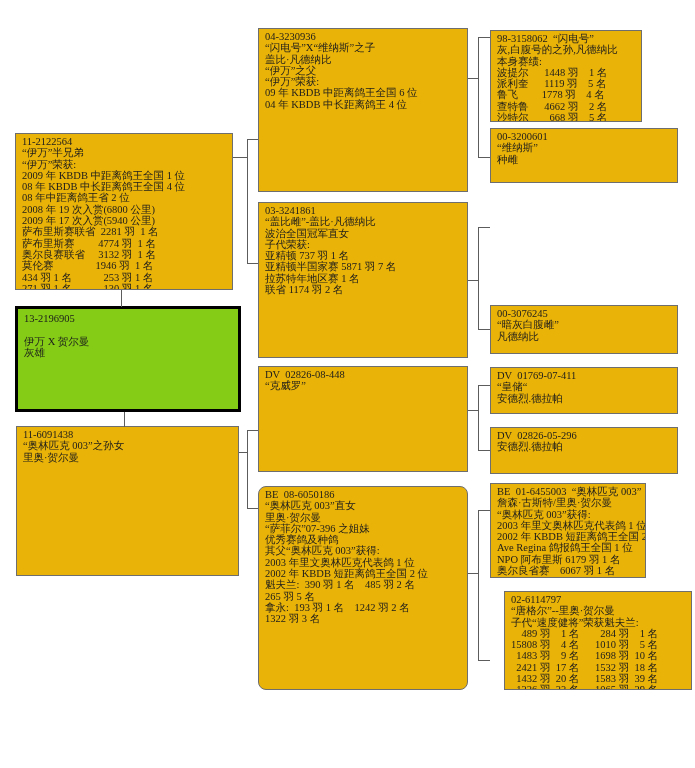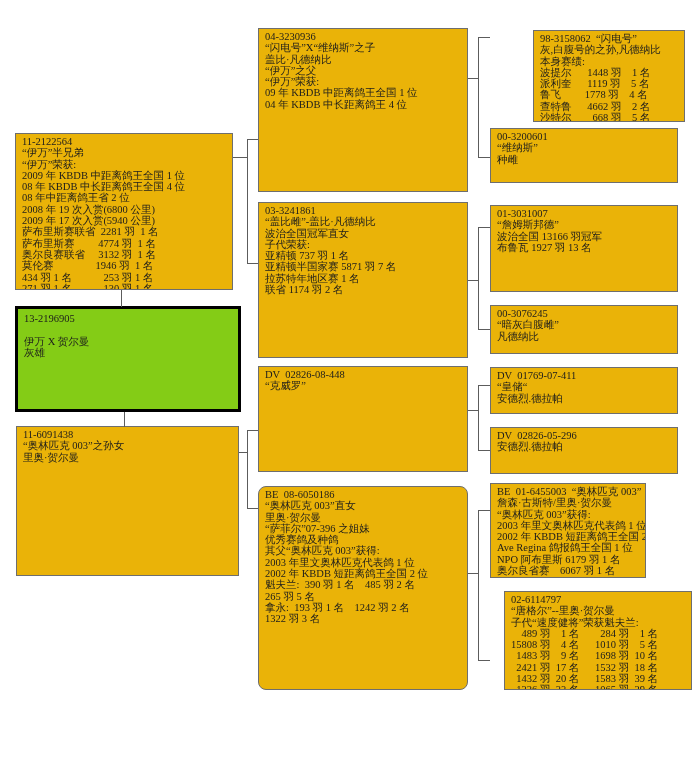--- a/index.html
+++ b/index.html
@@ -29,46 +29,45 @@
   }
   .conn{position:absolute;background:#5c5c5c;}
   
   #box-sire        {left:15px; top:133px; width:218px; height:157px;}
   #box-subject     {left:15px; top:306px; width:226px; height:106px; padding-top:4px;}
   #box-dam         {left:16px; top:426px; width:223px; height:150px;}
   #box-ss          {left:258px;top:28px;  width:210px; height:164px;}
   #box-sd          {left:258px;top:202px; width:210px; height:156px;}
   #box-ds          {left:258px;top:366px; width:210px; height:106px;}
   #box-dd          {left:258px;top:486px; width:210px; height:204px;border-radius:8px;}
-  #box-sss         {left:490px;top:30px;  width:152px; height:92px;margin-left:43px;}
+  #box-sss         {left:490px;top:30px;  width:152px; height:92px;}
   #box-ssd         {left:490px;top:128px; width:188px; height:55px;}
   #box-sds         {left:490px;top:205px; width:188px; height:87px;}
   #box-sdd         {left:490px;top:305px; width:188px; height:49px;}
   #box-dss         {left:490px;top:367px; width:188px; height:47px;}
   #box-dsd         {left:490px;top:427px; width:188px; height:47px;}
   #box-dds         {left:490px;top:483px; width:156px; height:95px;}
   #box-ddd         {left:504px;top:591px; width:188px; height:99px;}
 </style>
 </head>
 <body>
 
 <div id="stage">
 
   <div class="pbox" id="box-sire"><div class="line">11-2122564</div><div class="line">“伊万”半兄弟</div><div class="line">“伊万”荣获:</div><div class="line">2009 年 KBDB 中距离鸽王全国 1 位</div><div class="line">08 年 KBDB 中长距离鸽王全国 4 位</div><div class="line">08 年中距离鸽王省 2 位</div><div class="line">2008 年 19 次入赏(6800 公里)</div><div class="line">2009 年 17 次入赏(5940 公里)</div><div class="line">萨布里斯赛联省  2281 羽  1 名</div><div class="line">萨布里斯赛         4774 羽  1 名</div><div class="line">奥尔良赛联省     3132 羽  1 名</div><div class="line">莫伦赛                1946 羽  1 名</div><div class="line">434 羽 1 名            253 羽 1 名</div><div class="line">271 羽 1 名            130 羽 1 名</div></div>
   <div class="pbox subject" id="box-subject"><div class="line">13-2196905</div><div class="line"> </div><div class="line">伊万 X 贺尔曼</div><div class="line">灰雄</div></div>
   <div class="pbox" id="box-dam"><div class="line">11-6091438</div><div class="line">“奥林匹克 003”之孙女</div><div class="line">里奥·贺尔曼</div></div>
 
-  <div class="pbox" id="box-ss"><div class="line">04-3230936</div><div class="line">“闪电号”X“维纳斯”之子</div><div class="line">盖比·凡德纳比</div><div class="line">“伊万”之父</div><div class="line">“伊万”荣获:</div><div class="line">09 年 KBDB 中距离鸽王全国 1 位</div><div class="line">04 年 KBDB 中长距离鸽王 4 位</div></div>
+  <div class="pbox" id="box-ss"><div class="line">04-3230936</div><div class="line">“闪电号”X“维纳斯”之子</div><div class="line">盖比·凡德纳比</div><div class="line">“伊万”之父</div><div class="line">“伊万”荣获:</div><div class="line">09 年 KBDB 中距离鸽王全国 6 位</div><div class="line">04 年 KBDB 中长距离鸽王 4 位</div></div>
   <div class="pbox" id="box-sd"><div class="line">03-3241861</div><div class="line">“盖比雌”-盖比·凡德纳比</div><div class="line">波治全国冠军直女</div><div class="line">子代荣获:</div><div class="line">亚精顿 737 羽 1 名</div><div class="line">亚精顿半国家赛 5871 羽 7 名</div><div class="line">拉苏特年地区赛 1 名</div><div class="line">联省 1174 羽 2 名</div></div>
   <div class="pbox" id="box-ds"><div class="line">DV  02826-08-448</div><div class="line">“克威罗”</div></div>
   <div class="pbox" id="box-dd"><div class="line">BE  08-6050186</div><div class="line">“奥林匹克 003”直女</div><div class="line">里奥·贺尔曼</div><div class="line">“萨菲尔”07-396 之姐妹</div><div class="line">优秀赛鸽及种鸽</div><div class="line">其父“奥林匹克 003”获得:</div><div class="line">2003 年里文奥林匹克代表鸽 1 位</div><div class="line">2002 年 KBDB 短距离鸽王全国 2 位</div><div class="line">魁夫兰:  390 羽 1 名    485 羽 2 名</div><div class="line">265 羽 5 名</div><div class="line">拿永:  193 羽 1 名    1242 羽 2 名</div><div class="line">1322 羽 3 名</div></div>
 
   <div class="pbox" id="box-sss"><div class="line">98-3158062  “闪电号”</div><div class="line">灰,白腹号的之孙,凡德纳比</div><div class="line">本身赛绩:</div><div class="line">波提尔      1448 羽    1 名</div><div class="line">派利奎      1119 羽    5 名</div><div class="line">鲁飞         1778 羽    4 名</div><div class="line">查特鲁      4662 羽    2 名</div><div class="line">沙特尔        668 羽    5 名</div></div>
   <div class="pbox" id="box-ssd"><div class="line">00-3200601</div><div class="line">“维纳斯”</div><div class="line">种雌</div></div>
-  <div class="pbox" id="box-sds"><div class="line">01-3031007</div><div class="line">“詹姆斯邦德”</div><div class="line">波治全国 13166 羽冠军</div><div class="line">布鲁瓦 1927 羽 13 名</div></div>
   <div class="pbox" id="box-sdd"><div class="line">00-3076245</div><div class="line">“暗灰白腹雌”</div><div class="line">凡德纳比</div></div>
   <div class="pbox" id="box-dss"><div class="line">DV  01769-07-411</div><div class="line">“皇储“</div><div class="line">安德烈.德拉帕</div></div>
   <div class="pbox" id="box-dsd"><div class="line">DV  02826-05-296</div><div class="line">安德烈.德拉帕</div></div>
   <div class="pbox" id="box-dds"><div class="line">BE  01-6455003  “奥林匹克 003”</div><div class="line">詹森·古斯特/里奥·贺尔曼</div><div class="line">“奥林匹克 003”获得:</div><div class="line">2003 年里文奥林匹克代表鸽 1 位</div><div class="line">2002 年 KBDB 短距离鸽王全国 2 位</div><div class="line">Ave Regina 鸽报鸽王全国 1 位</div><div class="line">NPO 阿布里斯 6179 羽 1 名</div><div class="line">奥尔良省赛    6067 羽 1 名</div></div>
   <div class="pbox" id="box-ddd"><div class="line">02-6114797</div><div class="line">“唐格尔”--里奥·贺尔曼</div><div class="line">子代“速度健将”荣获魁夫兰:</div><div class="line">    489 羽    1 名        284 羽    1 名</div><div class="line">15808 羽    4 名      1010 羽    5 名</div><div class="line">  1483 羽    9 名      1698 羽  10 名</div><div class="line">  2421 羽  17 名      1532 羽  18 名</div><div class="line">  1432 羽  20 名      1583 羽  39 名</div><div class="line">  1326 羽  33 名      1065 羽  29 名</div></div>
 
   <div class="conn" style="left:121px;top:290px;width:1px;height:17px;"></div>
   <div class="conn" style="left:124px;top:412px;width:1px;height:15px;"></div>
 
   <div class="conn" style="left:233px;top:157px;width:14px;height:1px;"></div>

